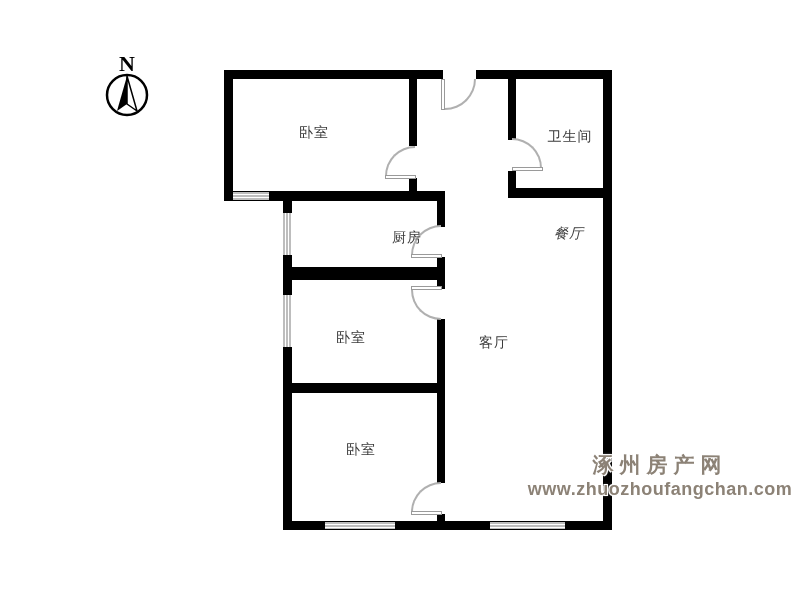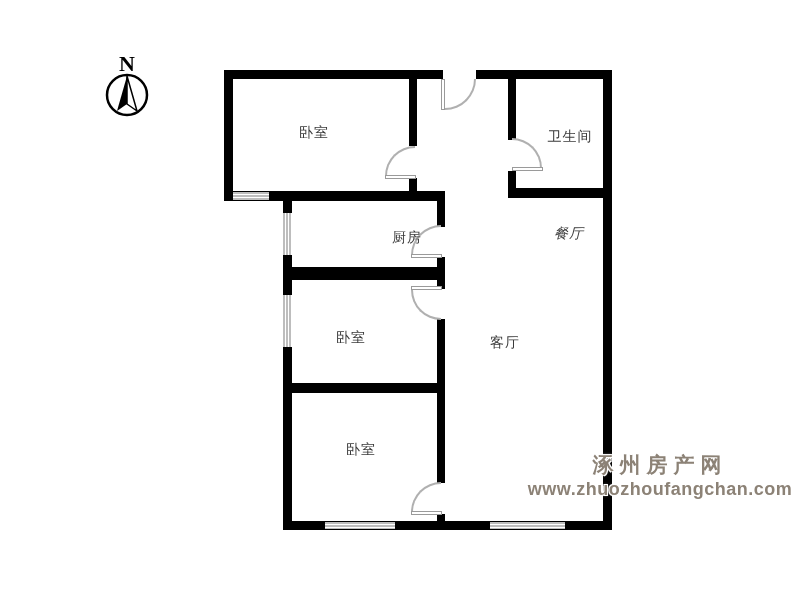--- a/index.html
+++ b/index.html
@@ -80,21 +80,21 @@
   <div class="arc arc-bl" style="left:411px;top:290px;width:30px;height:30px;"></div>
 
   <div class="arc arc-tl" style="left:411px;top:482px;width:30px;height:30px;"></div>
   <div class="leaf" style="left:411px;top:511px;width:31px;height:4px;"></div>
 
   <div class="room-label" style="left:314px;top:133px;">卧室</div>
   <div class="room-label" style="left:570px;top:137px;">卫生间</div>
   <div class="room-label" style="left:359px;top:238px;margin-left:48px;">厨房</div>
   <div class="room-label" style="left:569px;top:234px;font-style:italic;">餐厅</div>
   <div class="room-label" style="left:351px;top:338px;">卧室</div>
-  <div class="room-label" style="left:505px;top:343px;font-family:Liberation Serif, serif;">客厅</div>
+  <div class="room-label" style="left:494px;top:343px;font-family:Liberation Serif, serif;">客厅</div>
   <div class="room-label" style="left:361px;top:450px;">卧室</div>
 
   <svg id="compass" viewBox="0 0 54 72" xmlns="http://www.w3.org/2000/svg">
     <text x="27" y="23" text-anchor="middle" font-family="Liberation Serif, DejaVu Serif, serif" font-size="22" font-weight="bold" fill="#000">N</text>
     <circle cx="27" cy="47" r="20" fill="none" stroke="#000" stroke-width="2.5"></circle>
     <g>
       <path d="M27,28 L17,63 L27,56 Z" fill="#000"></path>
       <path d="M27,28 L37,63 L27,56 Z" fill="#fff" stroke="#000" stroke-width="1.5" stroke-linejoin="round"></path>
     </g>
   </svg>

